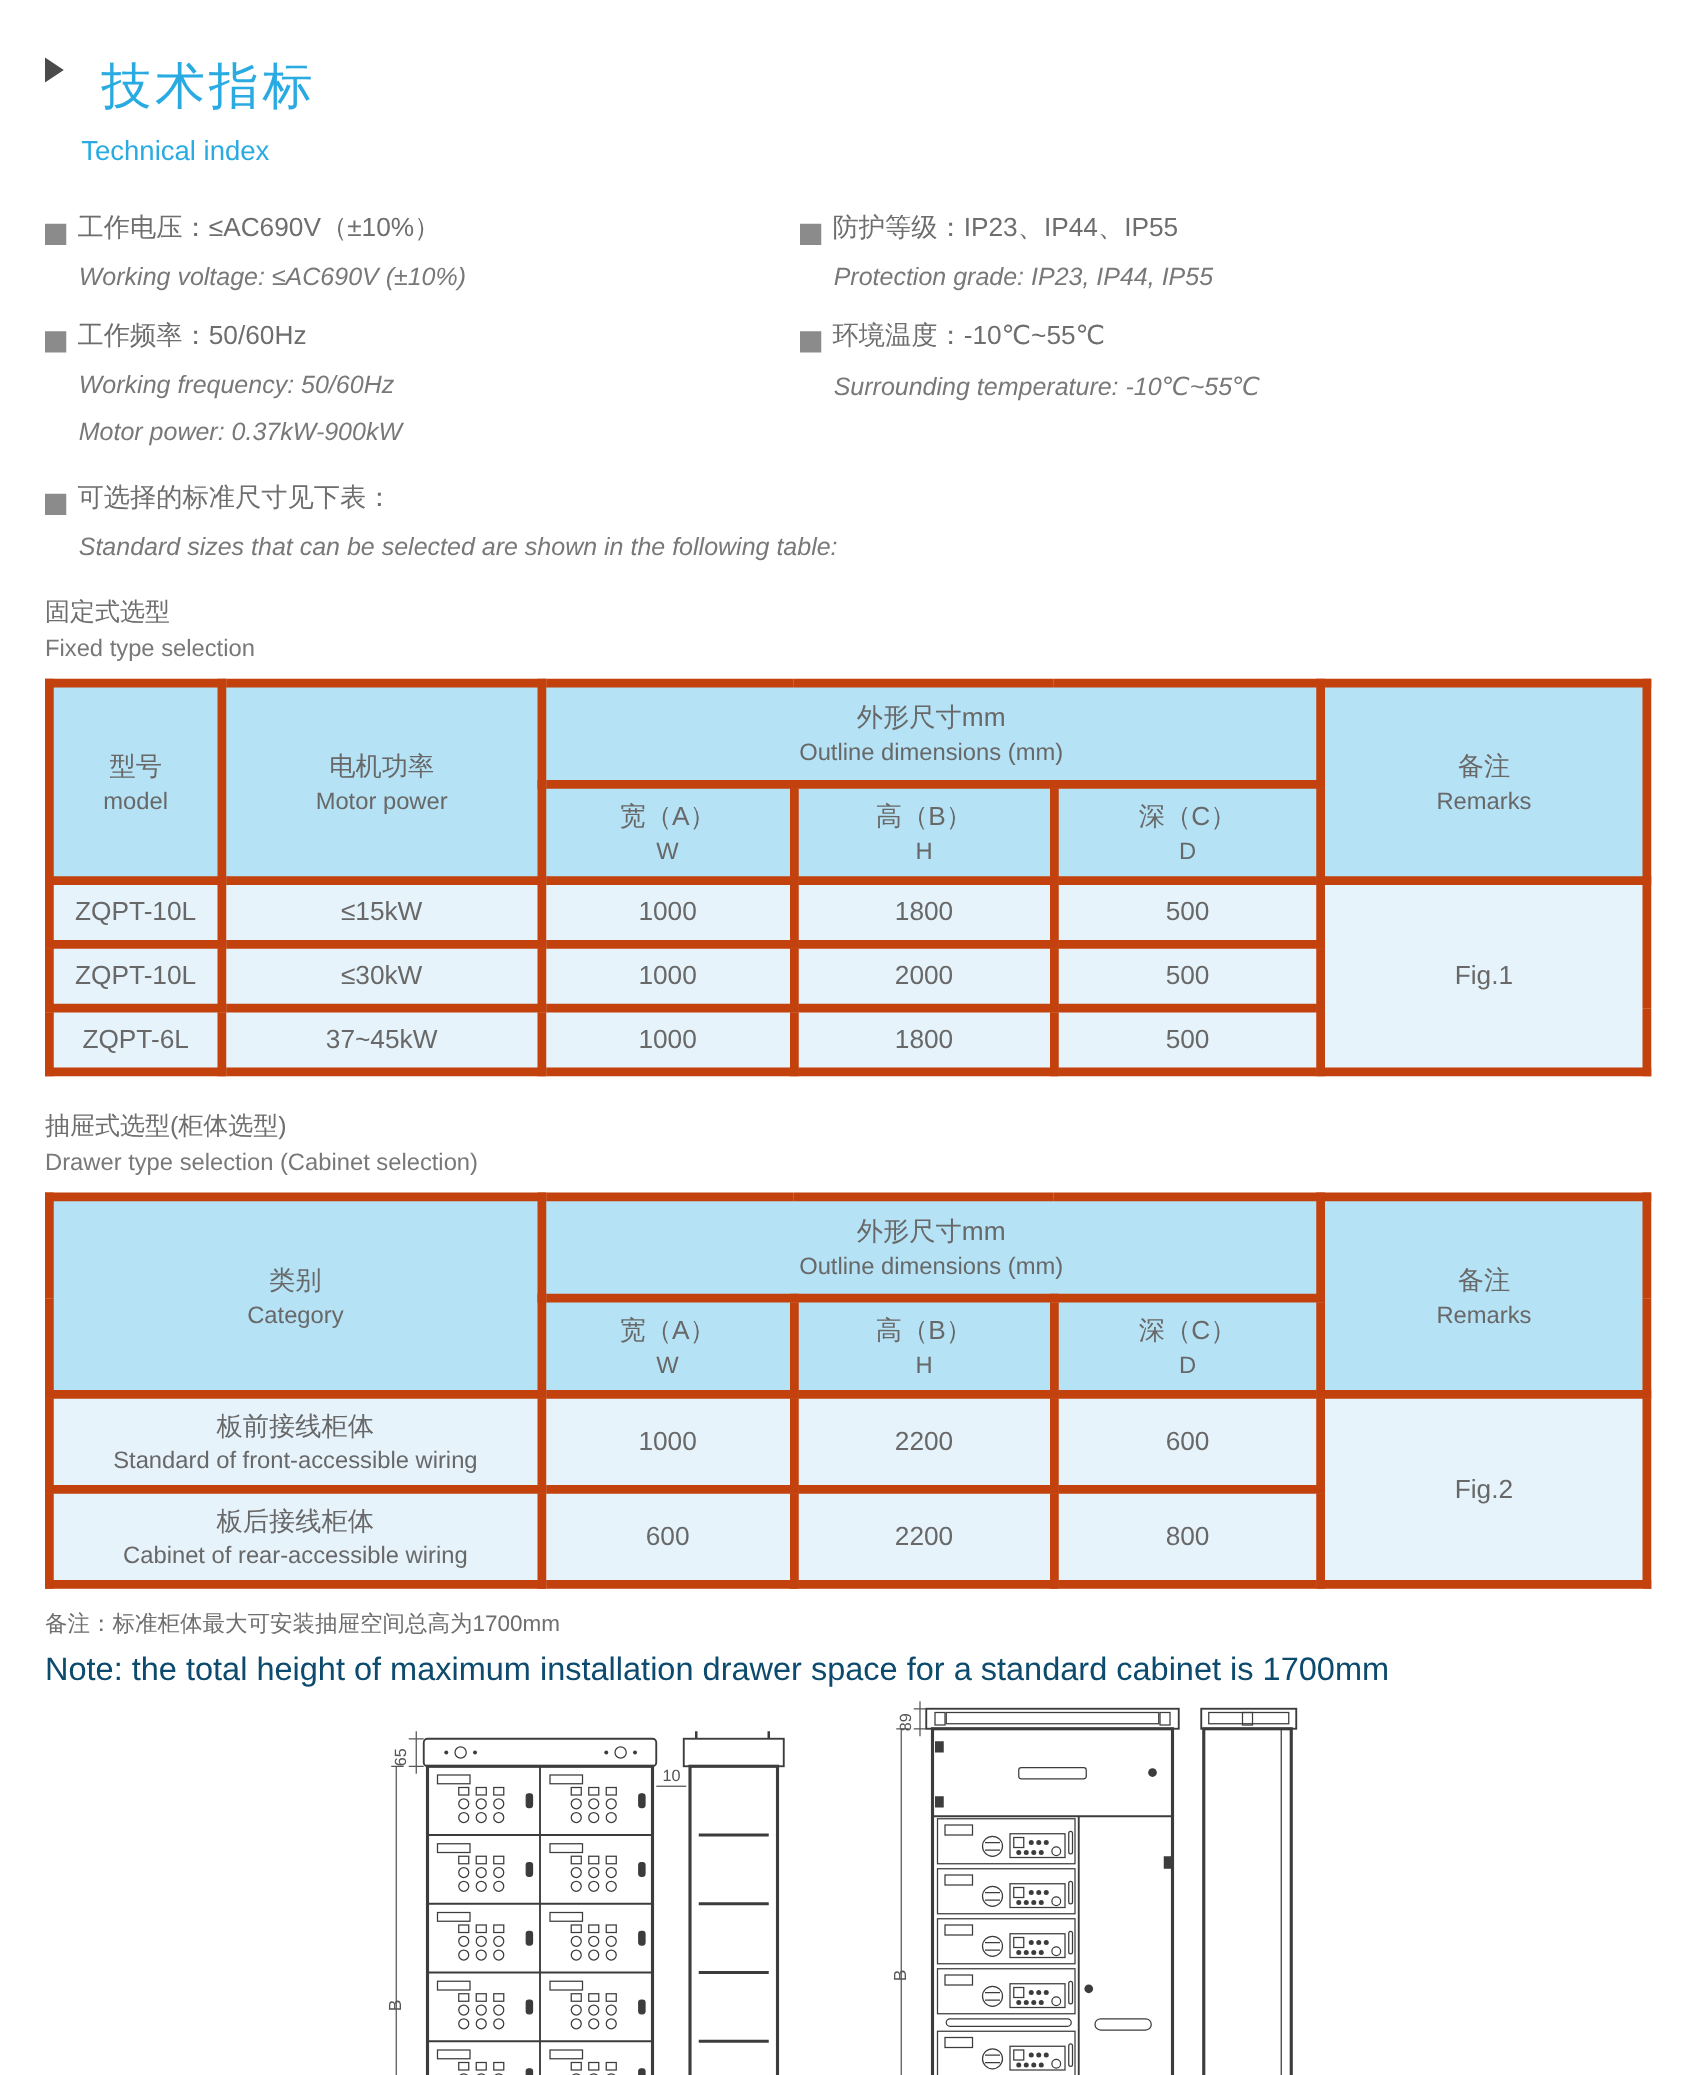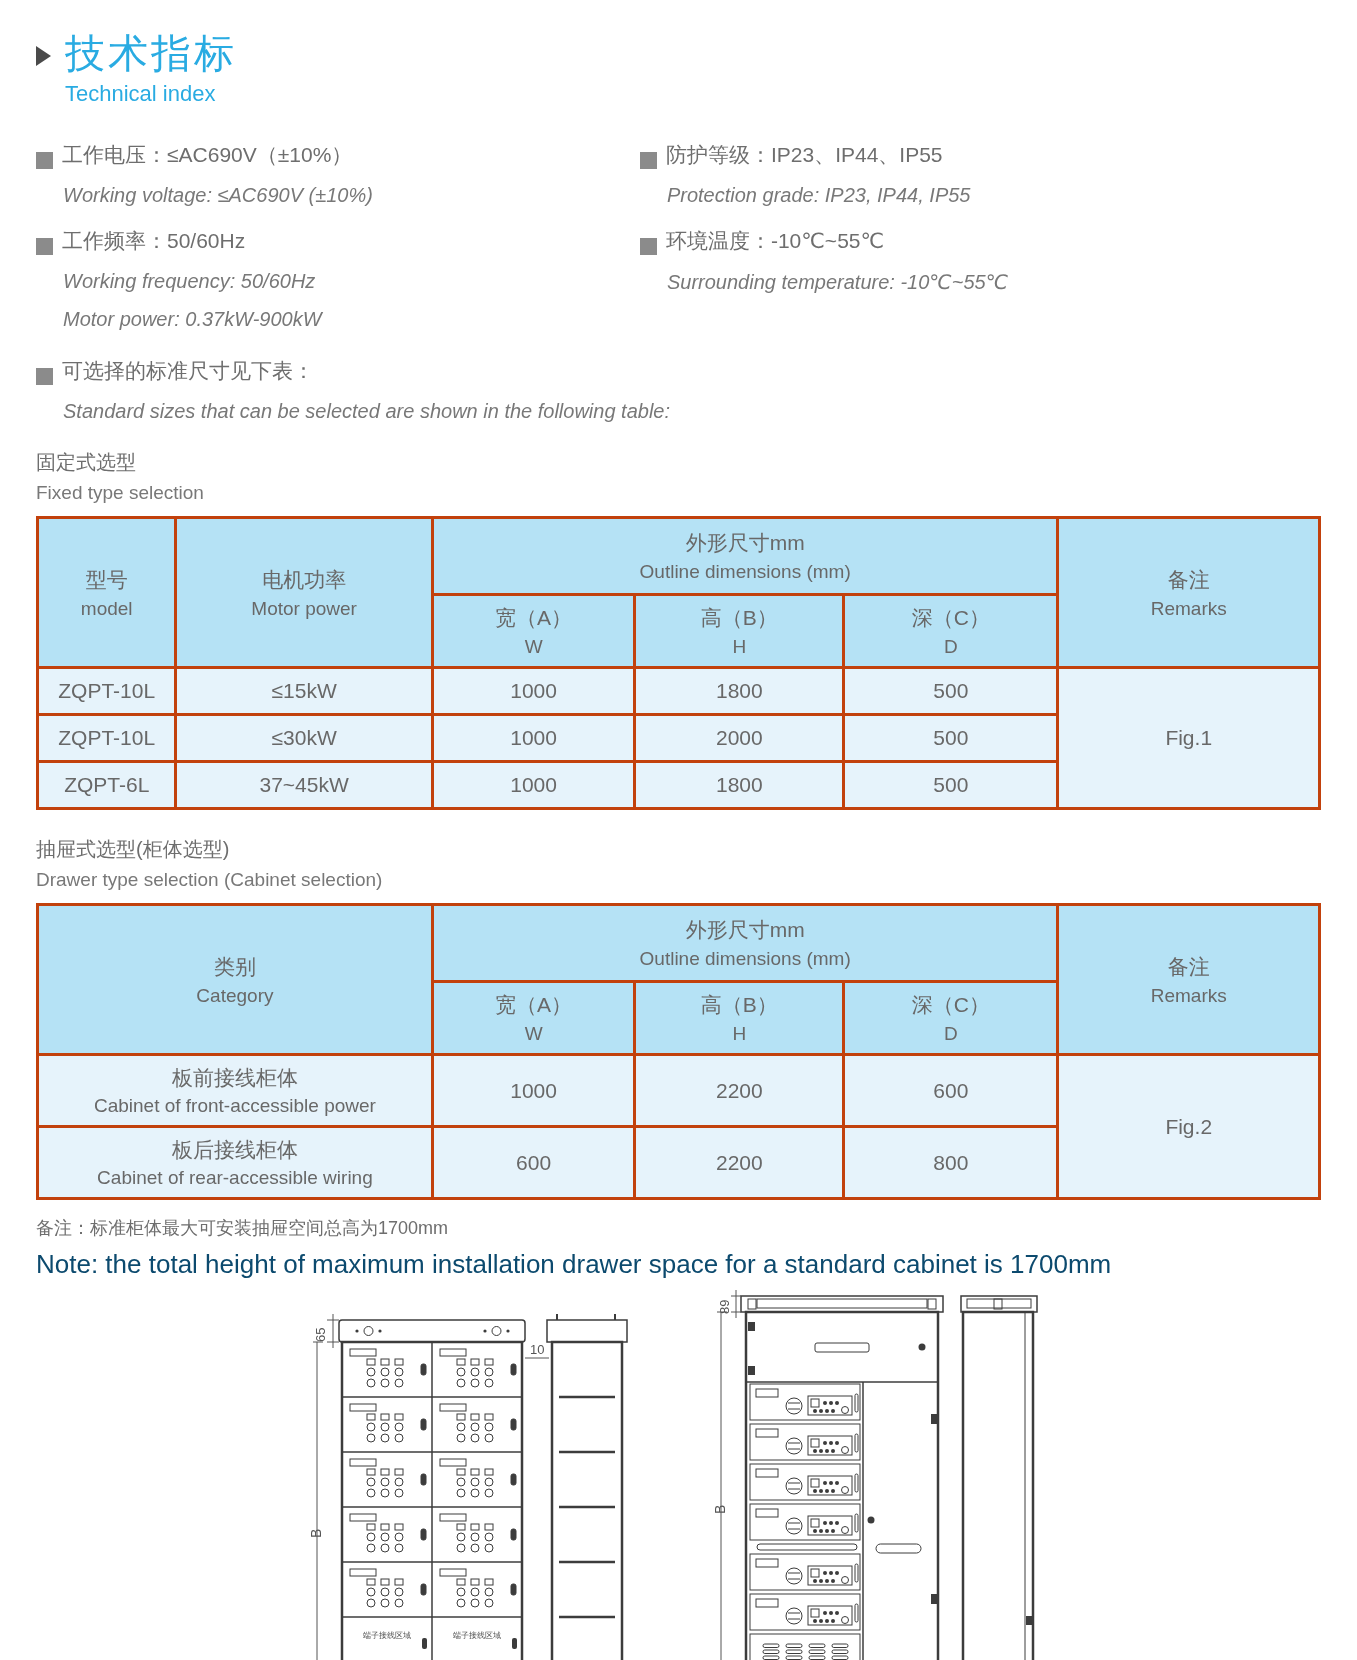--- a/index.html
+++ b/index.html
@@ -11,40 +11,40 @@
   .page { box-sizing:border-box; padding:30px 36px 0 36px; }
 
   
   .page-header { display:flex; align-items:flex-start; }
   .arrow-icon {
     width:0; height:0; flex:none; margin:16px 14px 0 0;
     border-left:15px solid #4a4a4a;
     border-top:10px solid transparent;
     border-bottom:10px solid transparent;
   }
-  .title-zh { font-size:40px; font-weight:normal; color:#29abe2; margin:0; letter-spacing:3px; line-height:1.15; }
+  .title-zh { font-size:40px; font-weight:normal; color:#29abe2; margin:16px; letter-spacing:3px; line-height:1.15;font-family:Liberation Serif, serif; }
   .title-en { font-size:22px; color:#29abe2; margin-top:5px; }
 
   
   .specs { display:flex; margin-top:14px; }
   .spec-col-left  { width:47%; }
   .spec-col-right { flex:1; }
   .spec-zh { display:flex; align-items:flex-end; font-size:21px; color:#6e6e6e; margin-top:20px; }
   .bullet { width:17px; height:17px; background:#8b8b8b; flex:none; margin-right:9px; }
   .spec-en { font-size:20px; color:#787878; margin:15px 0 0 27px;font-style:italic; }
   .intro-item { margin-top:26px; }
 
   
   .section-label { margin-top:26px; }
   .section-zh { font-size:20px; color:#6e6e6e; }
   .section-en { font-size:19px; color:#787878; margin-top:6px; }
 
   
   table.spec-table { width:100%; border-collapse:collapse; table-layout:fixed; margin-top:12px; }
-  .spec-table th, .spec-table td { border:3px solid #c2410c; text-align:center; vertical-align:middle; font-weight:normal; }
+  .spec-table th, .spec-table td { border:7px solid #c2410c; text-align:center; vertical-align:middle; font-weight:normal; }
   .spec-table thead th { background:#b5e2f5; color:#686868; font-size:21px; padding:8px 4px; }
   .spec-table thead .en { font-size:19px; margin-top:4px; }
   .spec-table thead tr.hrow1 th { height:58px; }
   .spec-table thead tr.hrow2 th { height:42px; }
   .spec-table tbody td { background:#e6f3fb; color:#686868; font-size:21px; padding:8px 4px; }
   .spec-table tbody .cat-zh { font-size:21px; }
   .spec-table tbody .cat-en { font-size:19px; margin-top:3px; }
   .spec-table td.remark { font-size:21px; }
   .t1 tbody td { height:28px; }
 
@@ -232,21 +232,21 @@
         <th>
           <div>深（C）</div>
           <div class="en">D</div>
         </th>
       </tr>
     </thead>
     <tbody>
       <tr>
         <td>
           <div class="cat-zh">板前接线柜体</div>
-          <div class="cat-en">Cabinet of front-accessible power</div>
+          <div class="cat-en">Standard of front-accessible wiring</div>
         </td>
         <td>1000</td>
         <td>2200</td>
         <td>600</td>
         <td rowspan="2" class="remark">Fig.2</td>
       </tr>
       <tr>
         <td>
           <div class="cat-zh">板后接线柜体</div>
           <div class="cat-en">Cabinet of rear-accessible wiring</div>

